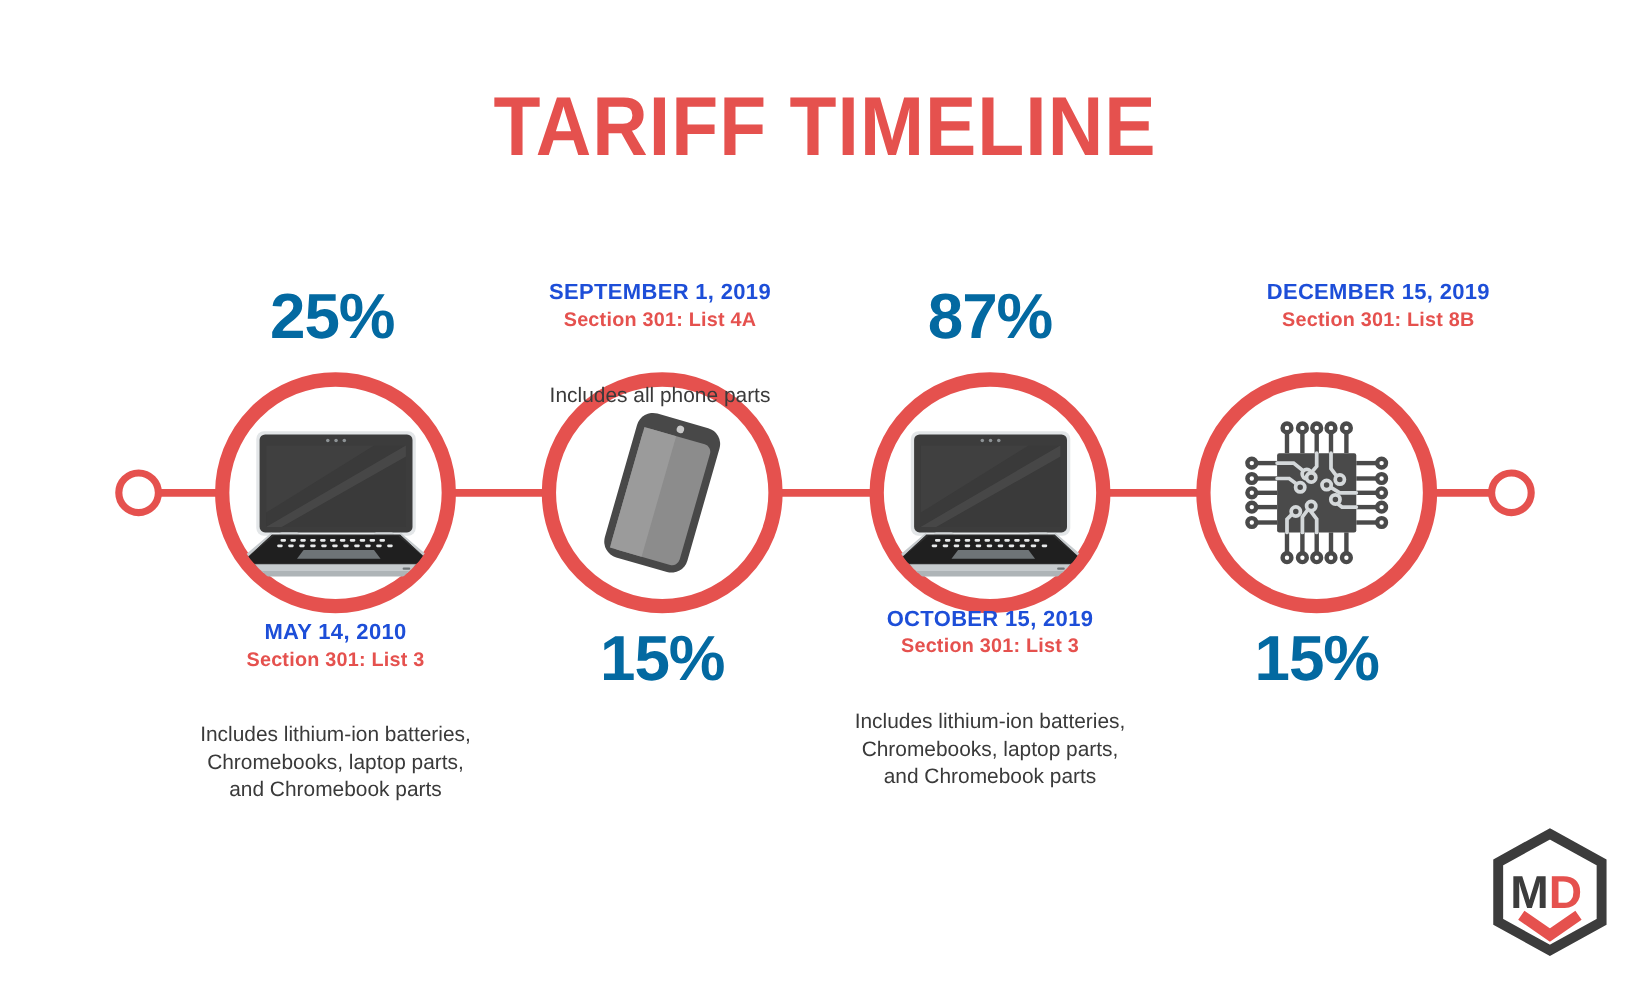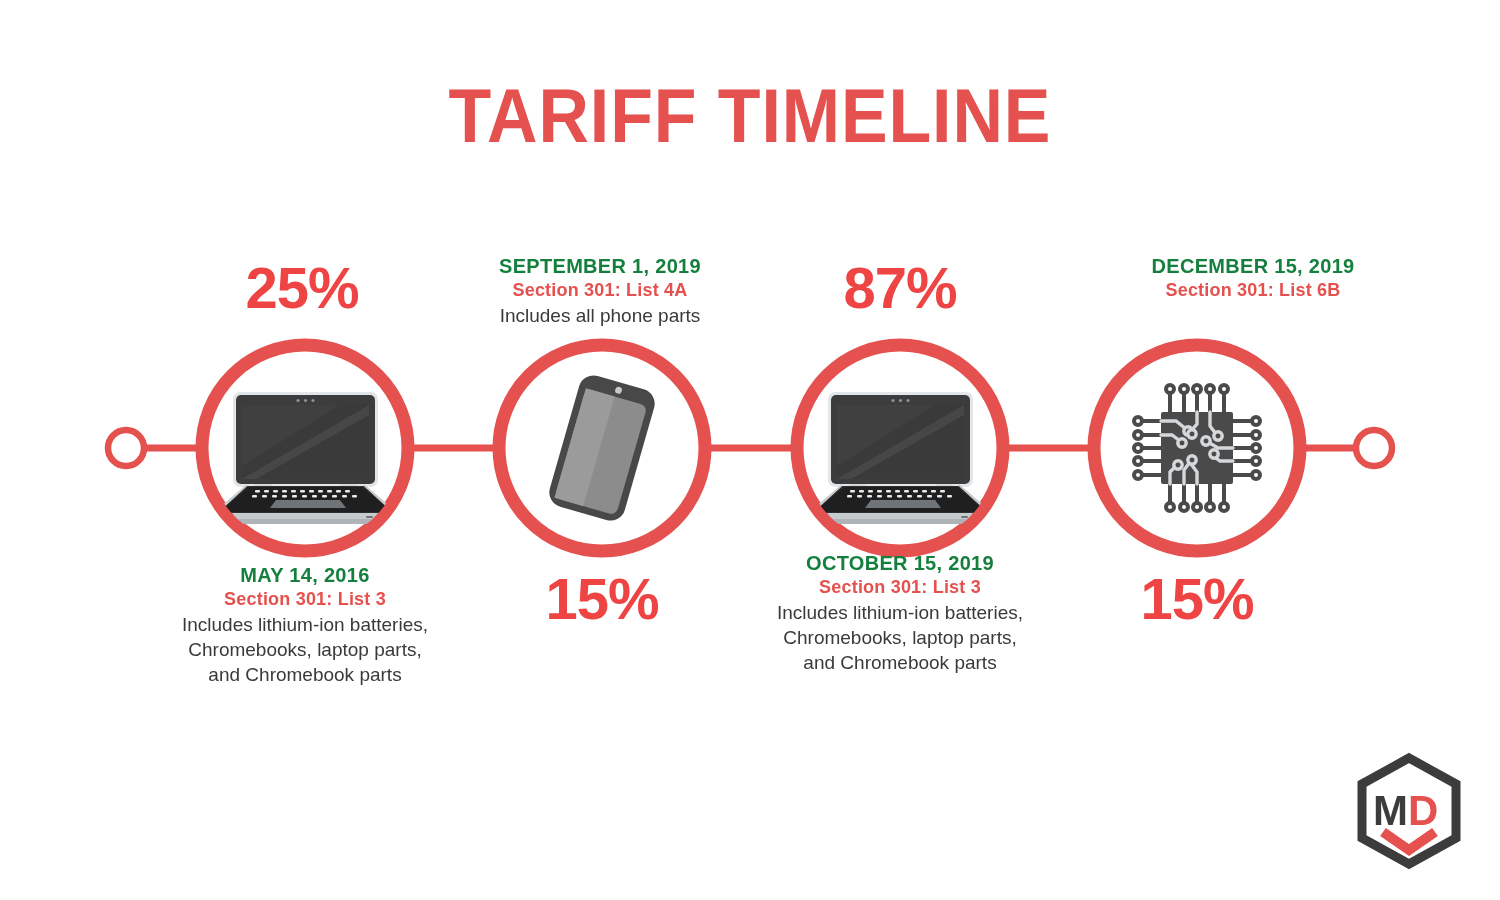--- a/index.html
+++ b/index.html
@@ -46,49 +46,50 @@
   }
 
   
   .pct {
     position: absolute;
     text-align: center;
     font-family: "Liberation Sans", sans-serif;
     font-weight: bold;
     font-size: 58px;
     line-height: 1;
-    color: #ef4444;
+    color: #0369a1;
     letter-spacing: -1px;
     white-space: nowrap;
   }
   .info {
     position: absolute;
     text-align: center;
     line-height: 1.32;
     white-space: nowrap;
   }
   .info .date {
     font-family: "Liberation Sans", sans-serif;
     font-weight: bold;
     font-size: 20px;
     letter-spacing: 0.3px;
-    color: #15803d;
+    color: #1d4ed8;
   }
   .info .section {
     font-family: "Liberation Sans", sans-serif;
     font-weight: bold;
     font-size: 18px;
     letter-spacing: 0.2px;
     color: #E5514E;
   }
   .info .desc {
     font-family: "Liberation Sans", sans-serif;
     font-weight: normal;
     font-size: 19px;
     color: #3A3A3A;
+    margin-top: 44px;
   }
   .info .desc div { white-space: nowrap; }
 
   
   #pct-1 { left: 182px; top: 259px; width: 240px; }
   #pct-2 { left: 482px; top: 570px; width: 240px; }
   #pct-3 { left: 780px; top: 259px; width: 240px; }
   #pct-4 { left: 1077px; top: 570px; width: 240px; }
 
   #info-1 { left: 105px; top: 562px; width: 400px; }
@@ -328,21 +329,21 @@
 
 </svg>
 </div>
 
 <div class="pct" id="pct-1">25%</div>
 <div class="pct" id="pct-2">15%</div>
 <div class="pct" id="pct-3">87%</div>
 <div class="pct" id="pct-4">15%</div>
 
 <div class="info" id="info-1">
-  <div class="date">MAY 14, 2016</div>
+  <div class="date">MAY 14, 2010</div>
   <div class="section">Section 301: List 3</div>
   <div class="desc">
       <div>Includes lithium-ion batteries,</div>
       <div>Chromebooks, laptop parts,</div>
       <div>and Chromebook parts</div>
     </div>
 </div>
 
 <div class="info" id="info-2">
   <div class="date">SEPTEMBER 1, 2019</div>
@@ -357,21 +358,21 @@
   <div class="section">Section 301: List 3</div>
   <div class="desc">
       <div>Includes lithium-ion batteries,</div>
       <div>Chromebooks, laptop parts,</div>
       <div>and Chromebook parts</div>
     </div>
 </div>
 
 <div class="info" id="info-4">
   <div class="date">DECEMBER 15, 2019</div>
-  <div class="section">Section 301: List 6B</div>
+  <div class="section">Section 301: List 8B</div>
 </div>
 
 <div class="logo">
   <svg width="118" height="118" viewBox="0 0 118 118" xmlns="http://www.w3.org/2000/svg">
     <polygon points="59,6 106,32 106,86 59,112 12,86 12,32" fill="none" stroke="#3C3C3C" stroke-width="9" stroke-linejoin="miter"></polygon>
     <polyline points="33,80 59,98 85,80" fill="none" stroke="#E5514E" stroke-width="10" stroke-linejoin="miter" stroke-linecap="butt"></polyline>
     <text x="23" y="73" font-family="'Liberation Sans', sans-serif" font-size="42" font-weight="bold" fill="#3C3C3C">M</text>
     <text x="58" y="73" font-family="'Liberation Sans', sans-serif" font-size="42" font-weight="bold" fill="#E5514E">D</text>
   </svg>
 </div>

